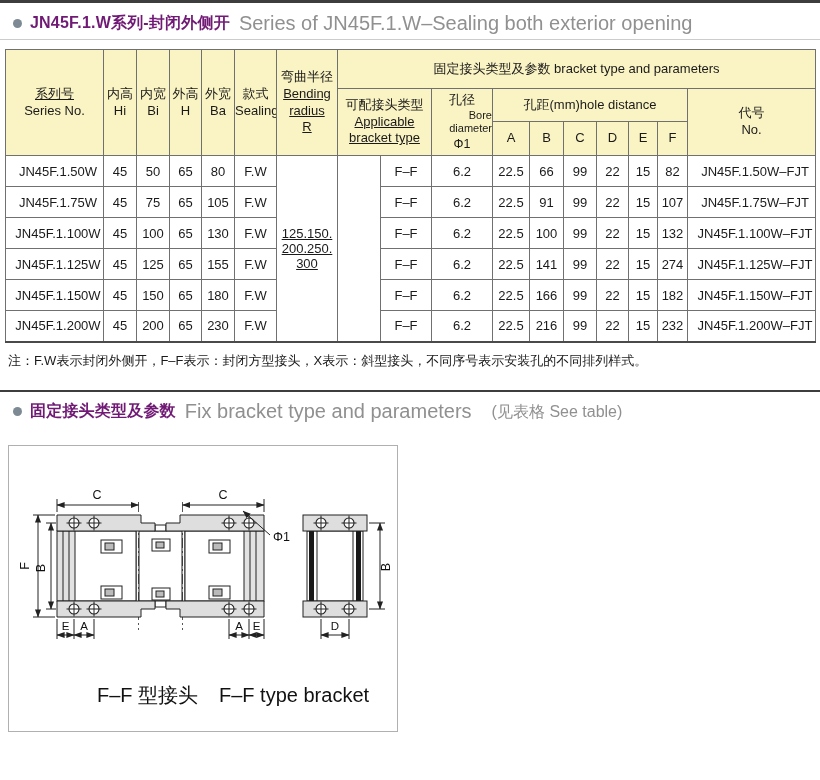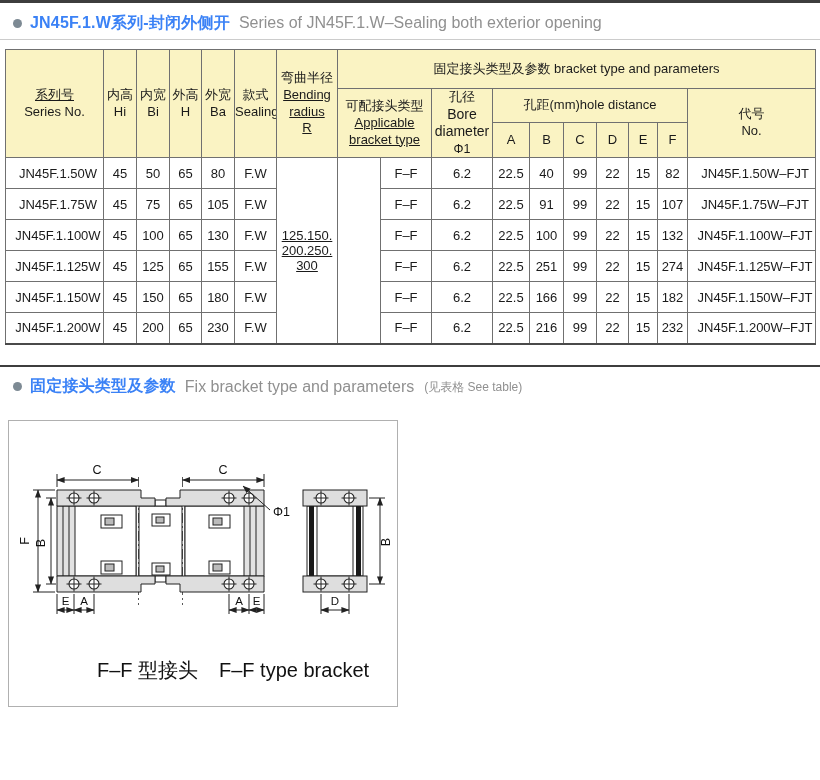--- a/index.html
+++ b/index.html
@@ -4,38 +4,38 @@
 <style>
   html,body{margin:0;padding:0;}
   body{
     width:820px;height:780px;overflow:hidden;background:#ffffff;
     font-family:"Liberation Sans","DejaVu Sans",sans-serif;color:#1a1a1a;
     position:relative;
   }
   .topline{height:3px;background:#3d3d3d;}
   .sec-title{display:flex;align-items:center;padding:9px 0 0 13px;height:22px;}
   .bullet{width:9px;height:9px;border-radius:50%;background:#7d8a94;margin-right:8px;flex:0 0 auto;}
-  .t-zh{color:#3b82f6;font-weight:bold;font-size:16px;letter-spacing:0.2px;}
-  .t-en{color:#909090;font-size:16px;margin-left:9px;}
-  .see{color:#909090;font-size:12px;margin-left:10px;padding-top:2px;}
+  .t-zh{color:#701a75;font-weight:bold;font-size:16px;letter-spacing:0.2px;}
+  .t-en{color:#909090;font-size:20px;margin-left:9px;}
+  .see{color:#909090;font-size:16px;margin-left:20px;padding-top:2px;}
   .underline1{height:1px;background:#cccccc;margin-top:5px;}
   .divider2{height:2px;background:#3d3d3d;margin-top:20px;}
 
   table.spec{
     border-collapse:collapse;table-layout:fixed;width:810px;
     margin:9px 5px 0 5px;border:1px solid #707070;border-bottom:2px solid #4a4a4a;
   }
   table.spec th,table.spec td{
     border:1px solid #707070;padding:0;text-align:center;vertical-align:middle;overflow:hidden;
   }
   table.spec th{background:#faf3c3;font-weight:normal;font-size:13px;line-height:1.3;}
   table.spec td{background:#ffffff;font-size:13px;}
   tr.h1{height:39px;} tr.h2{height:33px;margin-top:44px;} tr.h3{height:34px;} tr.dr{height:31px;}
   .ml{white-space:pre-line;text-decoration:underline;}
-  .sub-en{font-size:14px;display:block;line-height:1.25;}
+  .sub-en{font-size:11px;display:block;line-height:1.25;text-align:right;}
   .sym{font-size:12.5px;display:block;line-height:1.3;}
   .cell-left{text-align:right;padding-left:7px !important;}
   .notes{margin:8px 5px 0 8px;font-size:13px;line-height:1.47;}
   .notes p{margin:0;}
 
   .draw-box{
     width:388px;height:285px;border:1px solid #b0b0b0;margin:22px 0 0 8px;background:#fff;
   }
   svg text{font-family:"Liberation Sans","DejaVu Sans",sans-serif;fill:#111;}
 </style>
@@ -107,21 +107,21 @@
     <td>65</td>
     <td>80</td>
     <td>F.W</td>
     <td rowspan="6" class="ml">125.150.
 200.250.
 300</td>
     <td rowspan="6"></td>
     <td>F–F</td>
     <td>6.2</td>
     <td>22.5</td>
-    <td>40</td>
+    <td>66</td>
     <td>99</td>
     <td>22</td>
     <td>15</td>
     <td>82</td>
     <td class="cell-left">JN45F.1.50W–FJT</td>
   </tr>
   <tr class="dr">
     <td class="cell-left">JN45F.1.75W</td>
     <td>45</td>
     <td>75</td>
@@ -158,21 +158,21 @@
   <tr class="dr">
     <td class="cell-left">JN45F.1.125W</td>
     <td>45</td>
     <td>125</td>
     <td>65</td>
     <td>155</td>
     <td>F.W</td>
     <td>F–F</td>
     <td>6.2</td>
     <td>22.5</td>
-    <td>251</td>
+    <td>141</td>
     <td>99</td>
     <td>22</td>
     <td>15</td>
     <td>274</td>
     <td class="cell-left">JN45F.1.125W–FJT</td>
   </tr>
   <tr class="dr">
     <td class="cell-left">JN45F.1.150W</td>
     <td>45</td>
     <td>150</td>
@@ -203,20 +203,21 @@
     <td>99</td>
     <td>22</td>
     <td>15</td>
     <td>232</td>
     <td class="cell-left">JN45F.1.200W–FJT</td>
   </tr>
 </tbody>
   </table>
 
 <div class="notes">
+  <p>注：F.W表示封闭外侧开，F–F表示：封闭方型接头，X表示：斜型接头，不同序号表示安装孔的不同排列样式。</p>
 </div>
 
 <div class="divider2"></div>
 
 <div class="sec-title">
   <span class="bullet"></span>
   <span class="t-zh">固定接头类型及参数</span>
   <span class="t-en">Fix bracket type and parameters</span>
   <span class="see">(见表格 See table)</span>
 </div>

